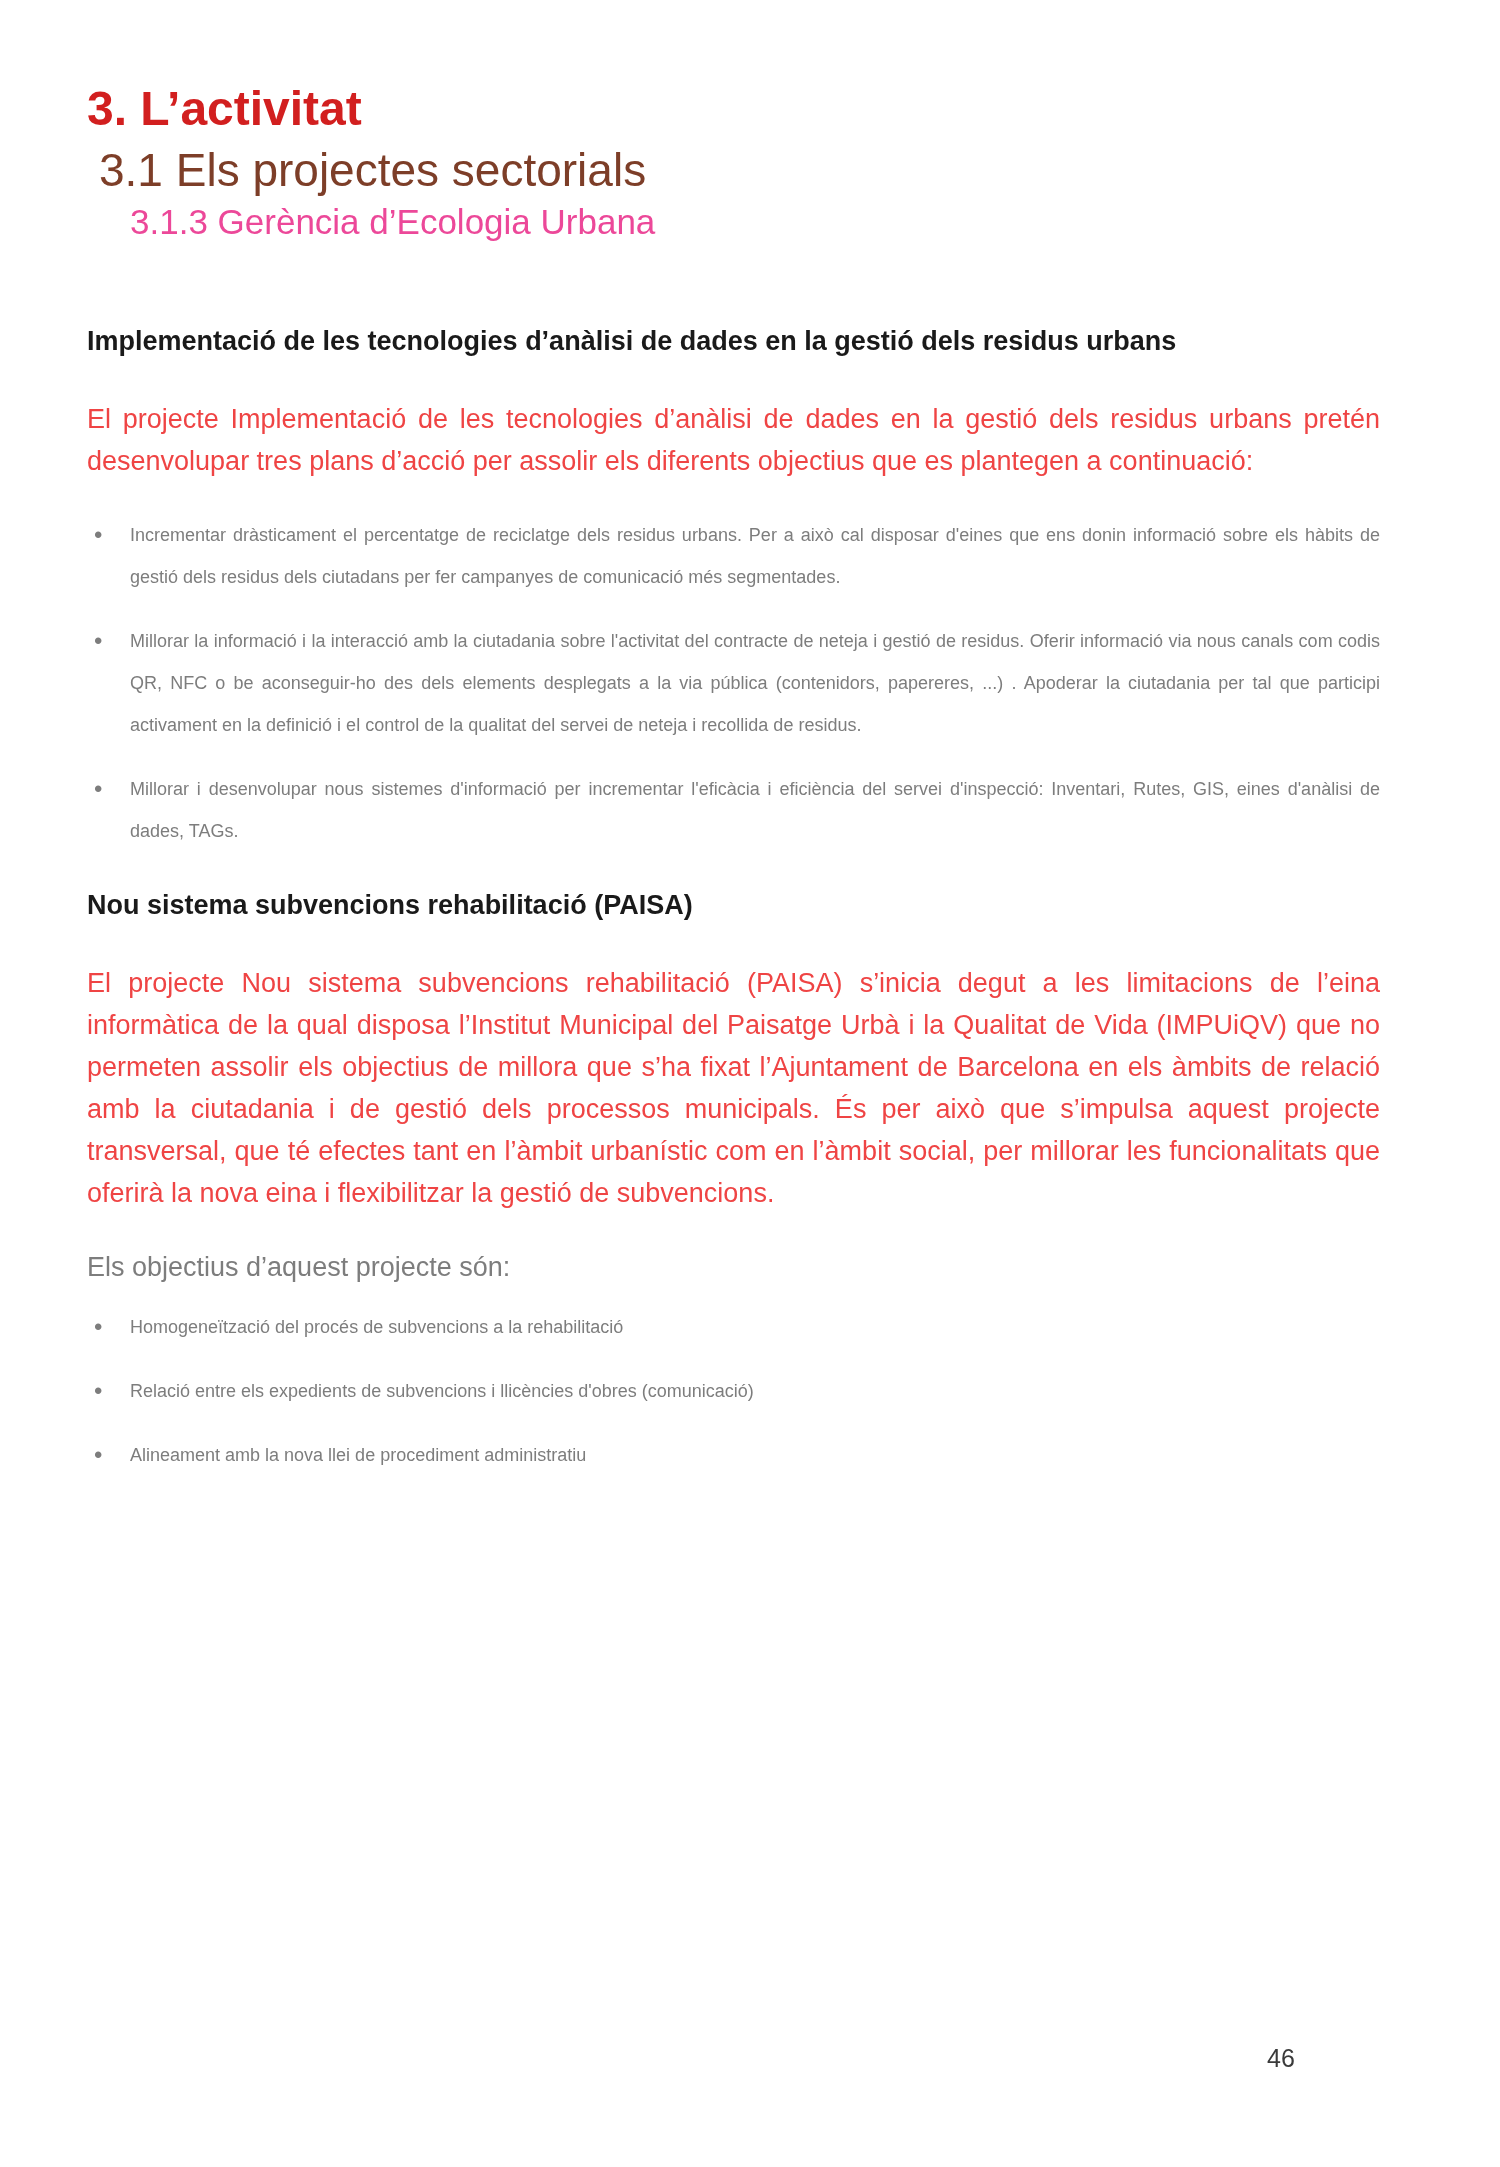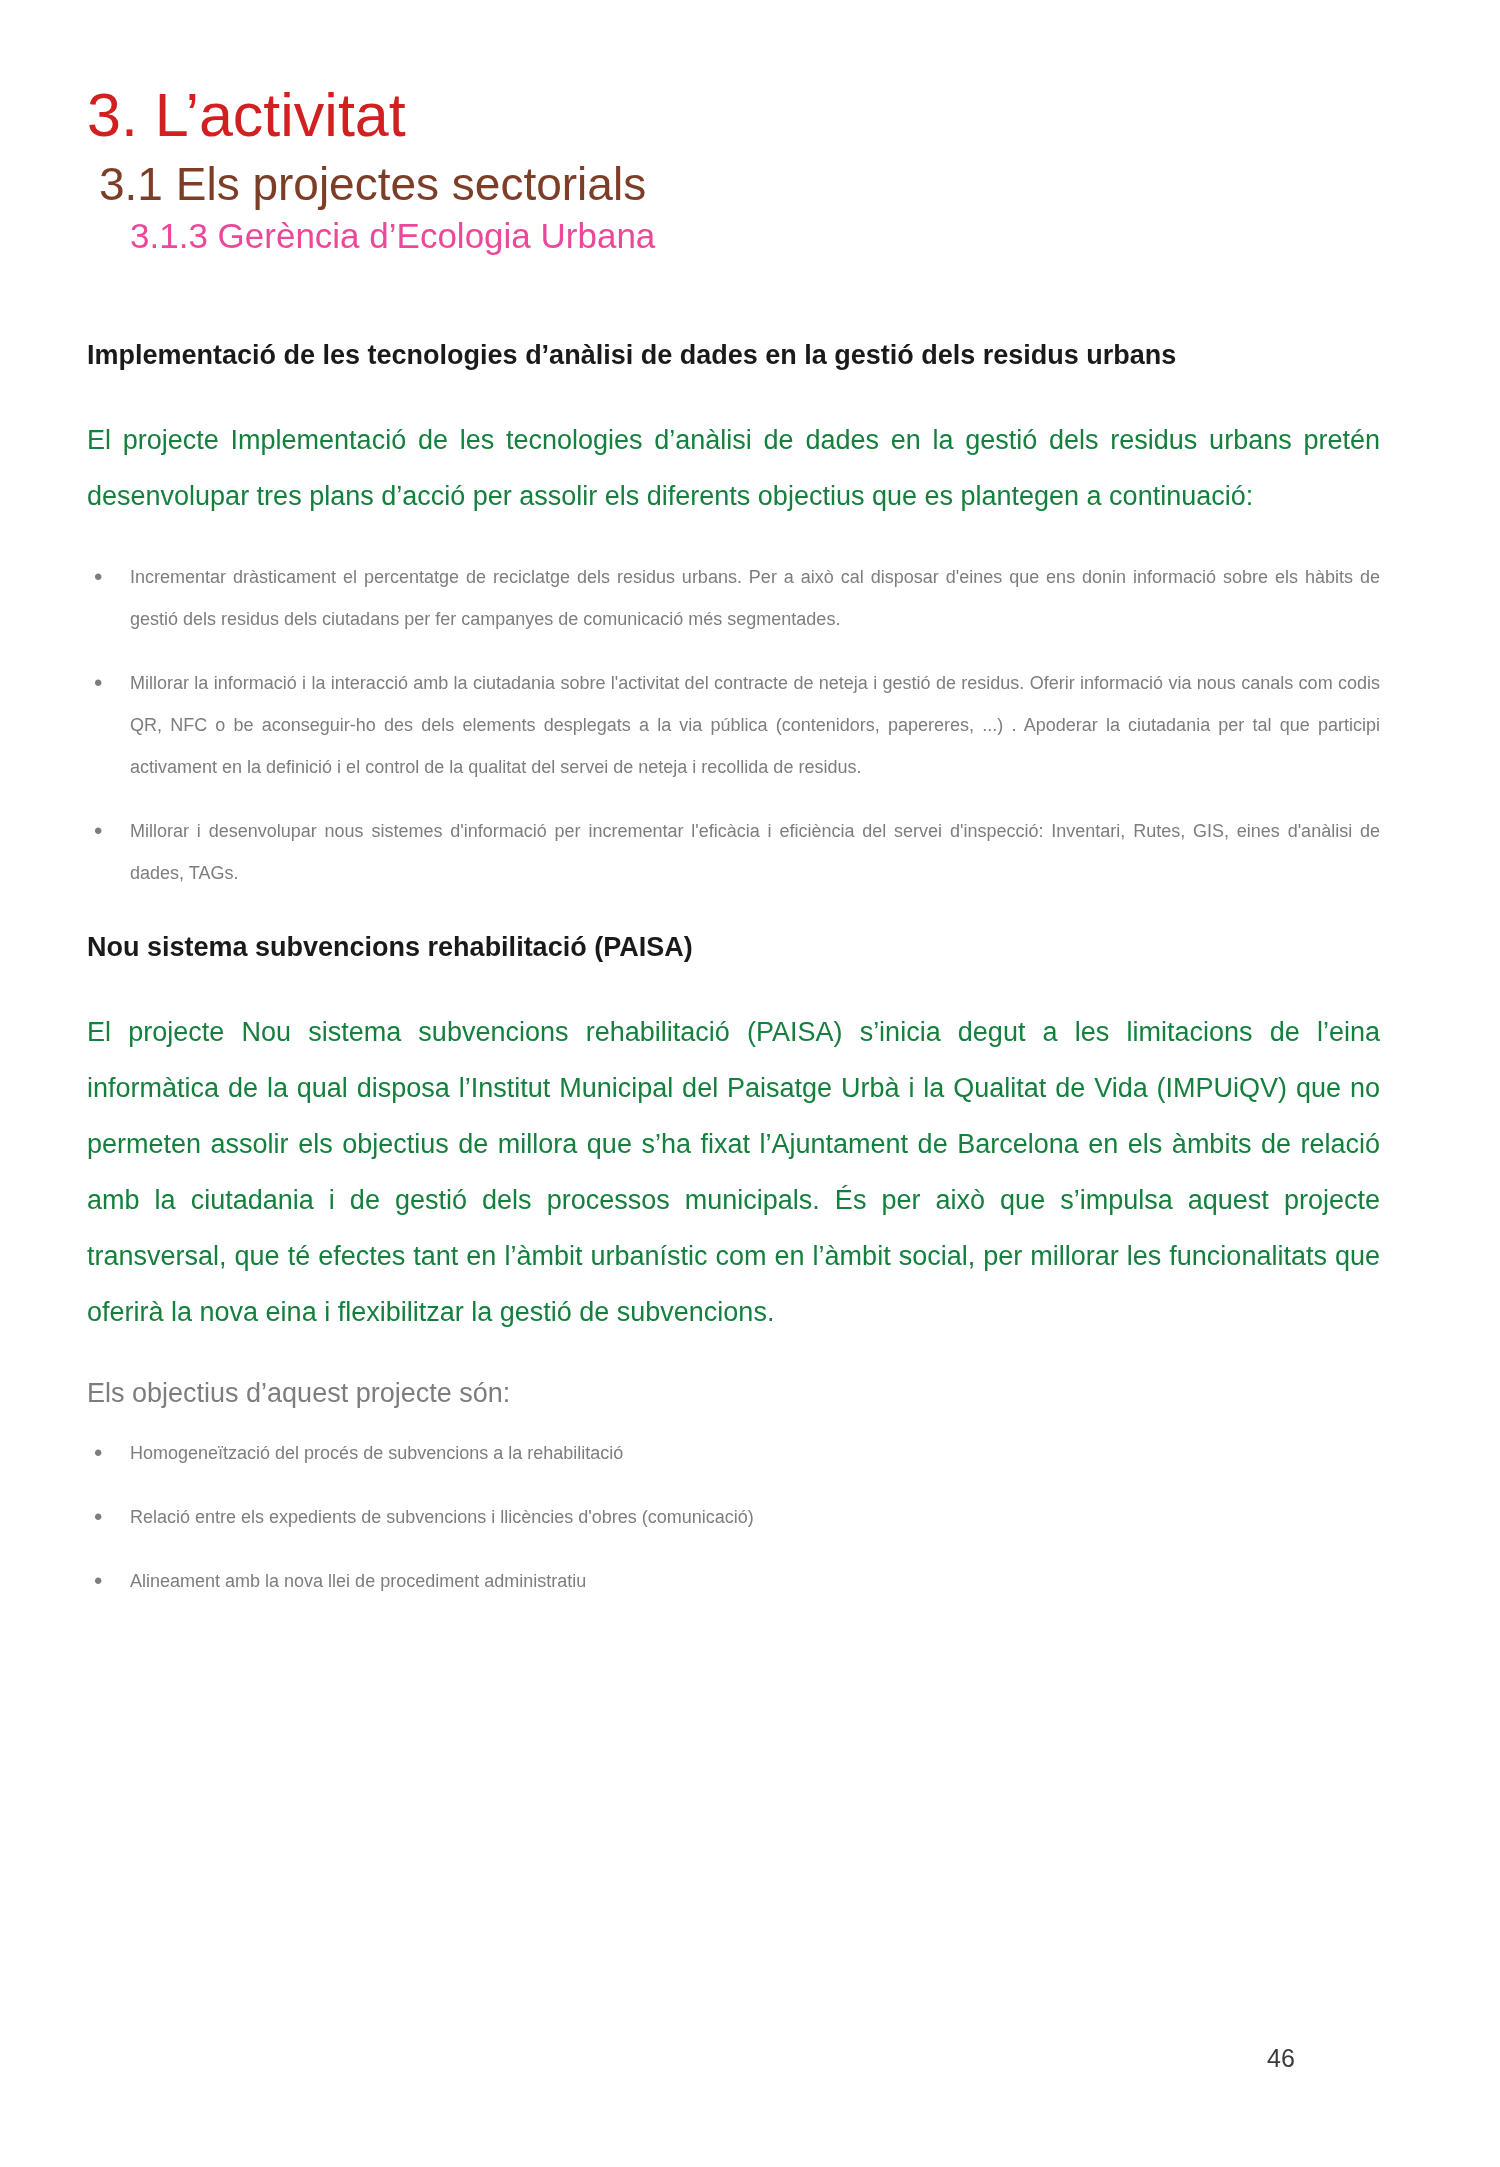--- a/index.html
+++ b/index.html
@@ -16,23 +16,23 @@
     overflow: hidden;
   }
   .content {
     position: absolute;
     left: 87px;
     top: 0;
     width: 1293px;
   }
   .h1-chapter {
     margin: 83px 0 0 0;
-    font-size: 61px;
+    font-size: 48px;
     line-height: 1.08;
-    font-weight: 400;
+    font-weight: 700;
     color: #d21f1f;
   }
   .h2-section {
     margin: 10px 0 0 12px;
     font-size: 46px;
     line-height: 1.1;
     font-weight: 400;
     color: #7d3e28;
   }
   .h3-subsection {
@@ -47,22 +47,22 @@
   .sec-heading {
     margin: 0 0 40px 0;
     font-size: 27px;
     line-height: 34px;
     font-weight: 700;
     color: #1a1a1a;
   }
   .body-par {
     margin: 0 0 32px 0;
     font-size: 27px;
-    line-height: 56px;
-    color: #15803d;
+    line-height: 42px;
+    color: #ef4444;
     text-align: justify;
   }
   .objectives-par {
     margin: 28px 0 18px 0;
     font-size: 27px;
     line-height: 42px;
     color: #7d7d7d;
   }
   ul.bullets {
     list-style: none;

